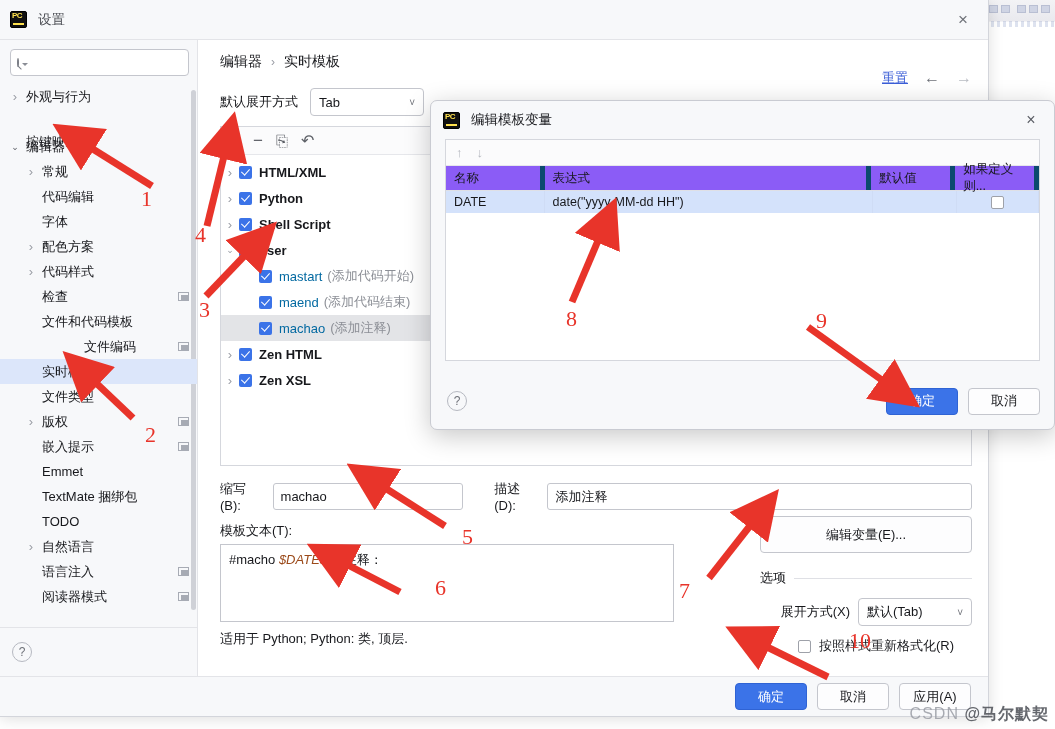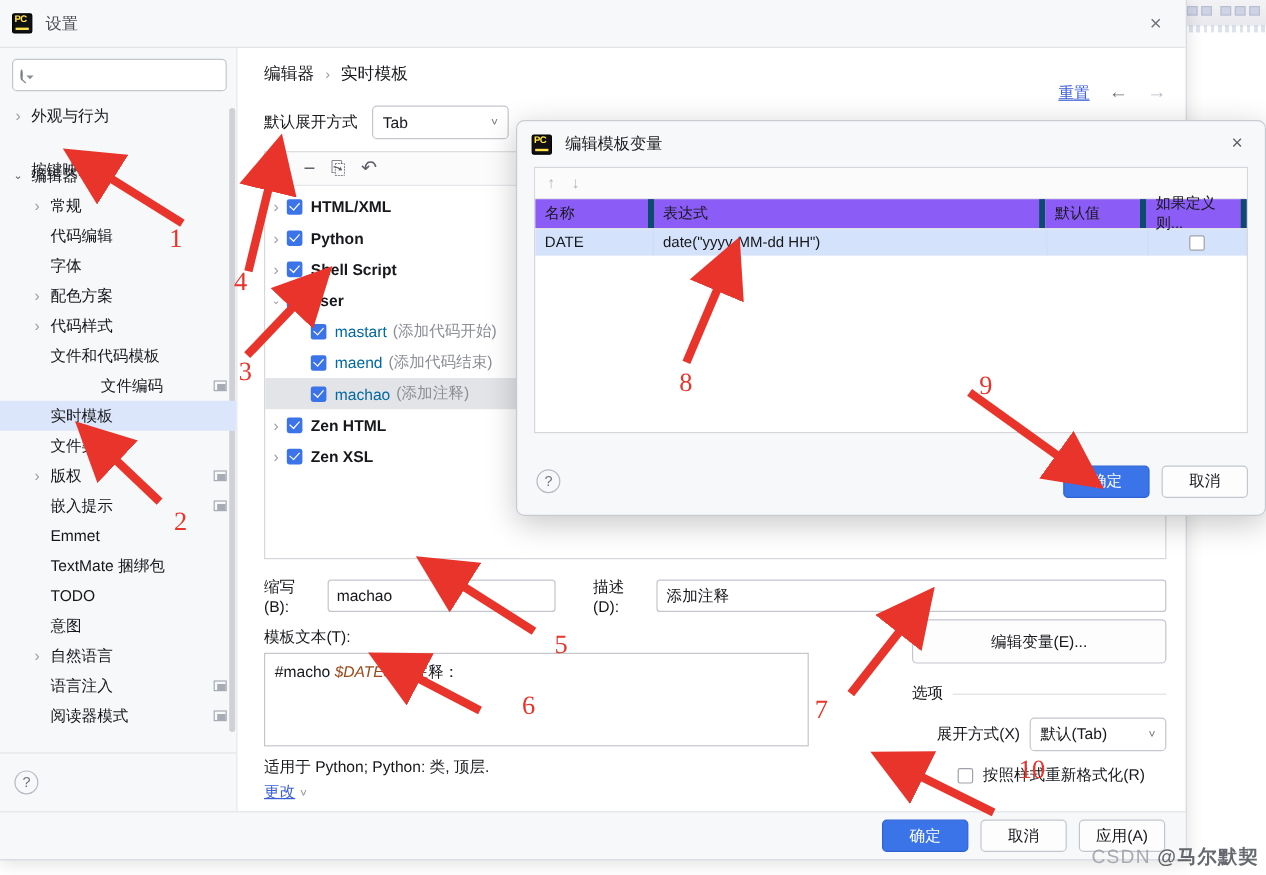--- a/index.html
+++ b/index.html
@@ -376,20 +376,25 @@
           <div class="titem">
             <span class="chev" style="margin-left: 24px; font-size: 13px;">›</span>
             <span class="tlabel" style="margin-left: 4px;">配色方案</span>
           </div>
           <div class="titem">
             <span class="chev" style="margin-left: 24px; font-size: 13px;">›</span>
             <span class="tlabel" style="margin-left: 4px;">代码样式</span>
           </div>
           <div class="titem">
             <span class="chev" style="margin-left: 24px;"></span>
+            <span class="tlabel" style="margin-left: 4px;">检查</span>
+            <span class="badge-sq"></span>
+          </div>
+          <div class="titem">
+            <span class="chev" style="margin-left: 24px;"></span>
             <span class="tlabel" style="margin-left: 4px;">文件和代码模板</span>
           </div>
           <div class="titem">
             <span class="chev" style="margin-left: 24px;"></span>
             <span class="tlabel" style="margin-left: 4px; text-align: center;">文件编码</span>
             <span class="badge-sq"></span>
           </div>
           <div class="titem selected">
             <span class="chev" style="margin-left: 24px;"></span>
             <span class="tlabel" style="margin-left: 4px;">实时模板</span>
@@ -412,24 +417,20 @@
             <span class="chev" style="margin-left: 24px;"></span>
             <span class="tlabel" style="margin-left: 4px;">Emmet</span>
           </div>
           <div class="titem">
             <span class="chev" style="margin-left: 24px;"></span>
             <span class="tlabel" style="margin-left: 4px;">TextMate 捆绑包</span>
           </div>
           <div class="titem">
             <span class="chev" style="margin-left: 24px;"></span>
             <span class="tlabel" style="margin-left: 4px;">TODO</span>
-          </div>
-          <div class="titem">
-            <span class="chev" style="margin-left: 24px;"></span>
-            <span class="tlabel" style="margin-left: 4px;">意图</span>
           </div>
           <div class="titem">
             <span class="chev" style="margin-left: 24px; font-size: 13px;">›</span>
             <span class="tlabel" style="margin-left: 4px;">自然语言</span>
           </div>
           <div class="titem">
             <span class="chev" style="margin-left: 24px;"></span>
             <span class="tlabel" style="margin-left: 4px;">语言注入</span>
             <span class="badge-sq"></span>
           </div>
@@ -534,23 +535,20 @@
           <span class="lbl" style="margin-left:24px">描述(D):</span>
           <div class="tinput" style="width:437px">添加注释</div>
         </div>
 
         <div style="margin-top:9px" class="lbl">模板文本(T):</div>
         <div class="tarea" style="width:454px">
           <span class="code-macro">#macho </span><span class="code-var">$DATE$</span><span class="code-macro">时  注释：</span>
         </div>
 
         <div class="applies">适用于 Python; Python: 类, 顶层.</div>
-        <div>
-          <span class="change-link underline">更改</span><span class="change-caret">˅</span>
-        </div>
 
         <div class="right-col">
           <div class="btn">编辑变量(E)...</div>
           <div class="sec-title-row">
             <span class="sec-title">选项</span>
             <span class="sec-rule"></span>
           </div>
           <div class="opt-row">
             <span class="lbl">展开方式(X)</span>
             <div class="combo" style="width:105px">

